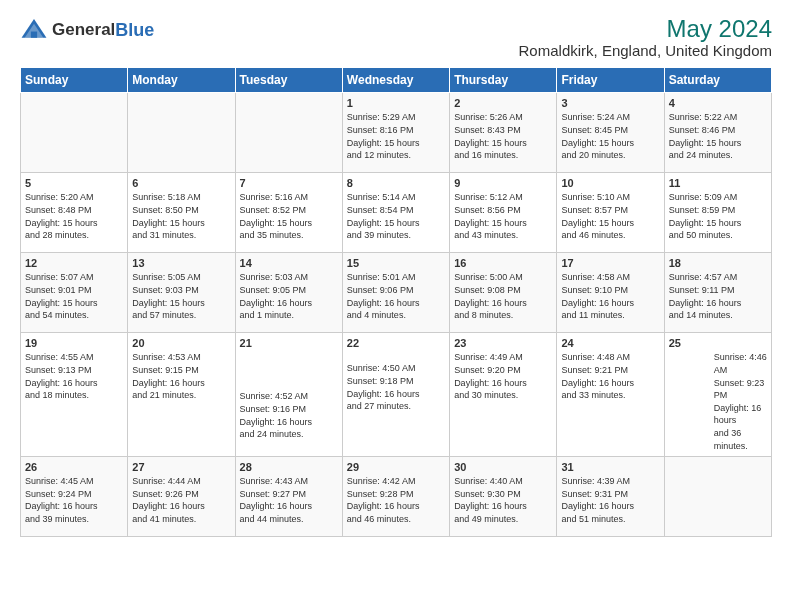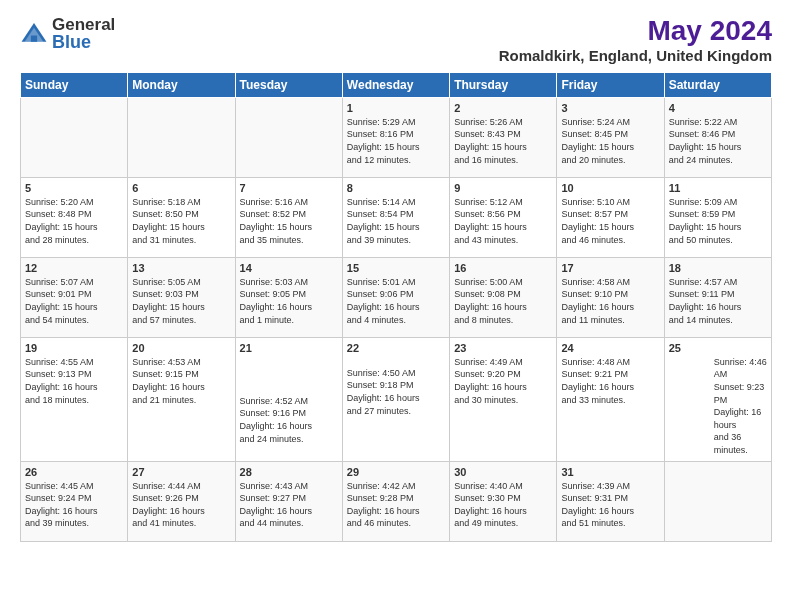--- a/index.html
+++ b/index.html
@@ -22,50 +22,50 @@
       align-items: flex-start;
       margin-bottom: 8px;
     }
     .logo {
       display: flex;
       align-items: center;
       gap: 4px;
     }
     .logo-text {
       display: flex;
-      flex-direction: column;
+      flex-direction: row;
       line-height: 1;
     }
     .logo-general {
       font-size: 17px;
       font-weight: bold;
       color: #333;
     }
     .logo-blue {
       font-size: 18px;
       font-weight: bold;
       color: #2a6db5;
     }
     .logo-icon {
       width: 28px;
       height: 28px;
     }
     .title-block {
       text-align: right;
     }
     .month-title {
-      font-size: 28px;
-      font-weight: bold;
-      color: #4c1d95;
+      font-size: 24px;
+      font-weight: normal;
+      color: #0f766e;
       line-height: 1.1;
     }
     .location {
       font-size: 15px;
       color: #333;
-      font-weight: bold;
+      font-weight: normal;
     }
     table {
       width: 100%;
       border-collapse: collapse;
       table-layout: fixed;
     }
     thead tr th {
       background-color: #2a6db5;
       color: #ffffff;
       font-size: 12px;

